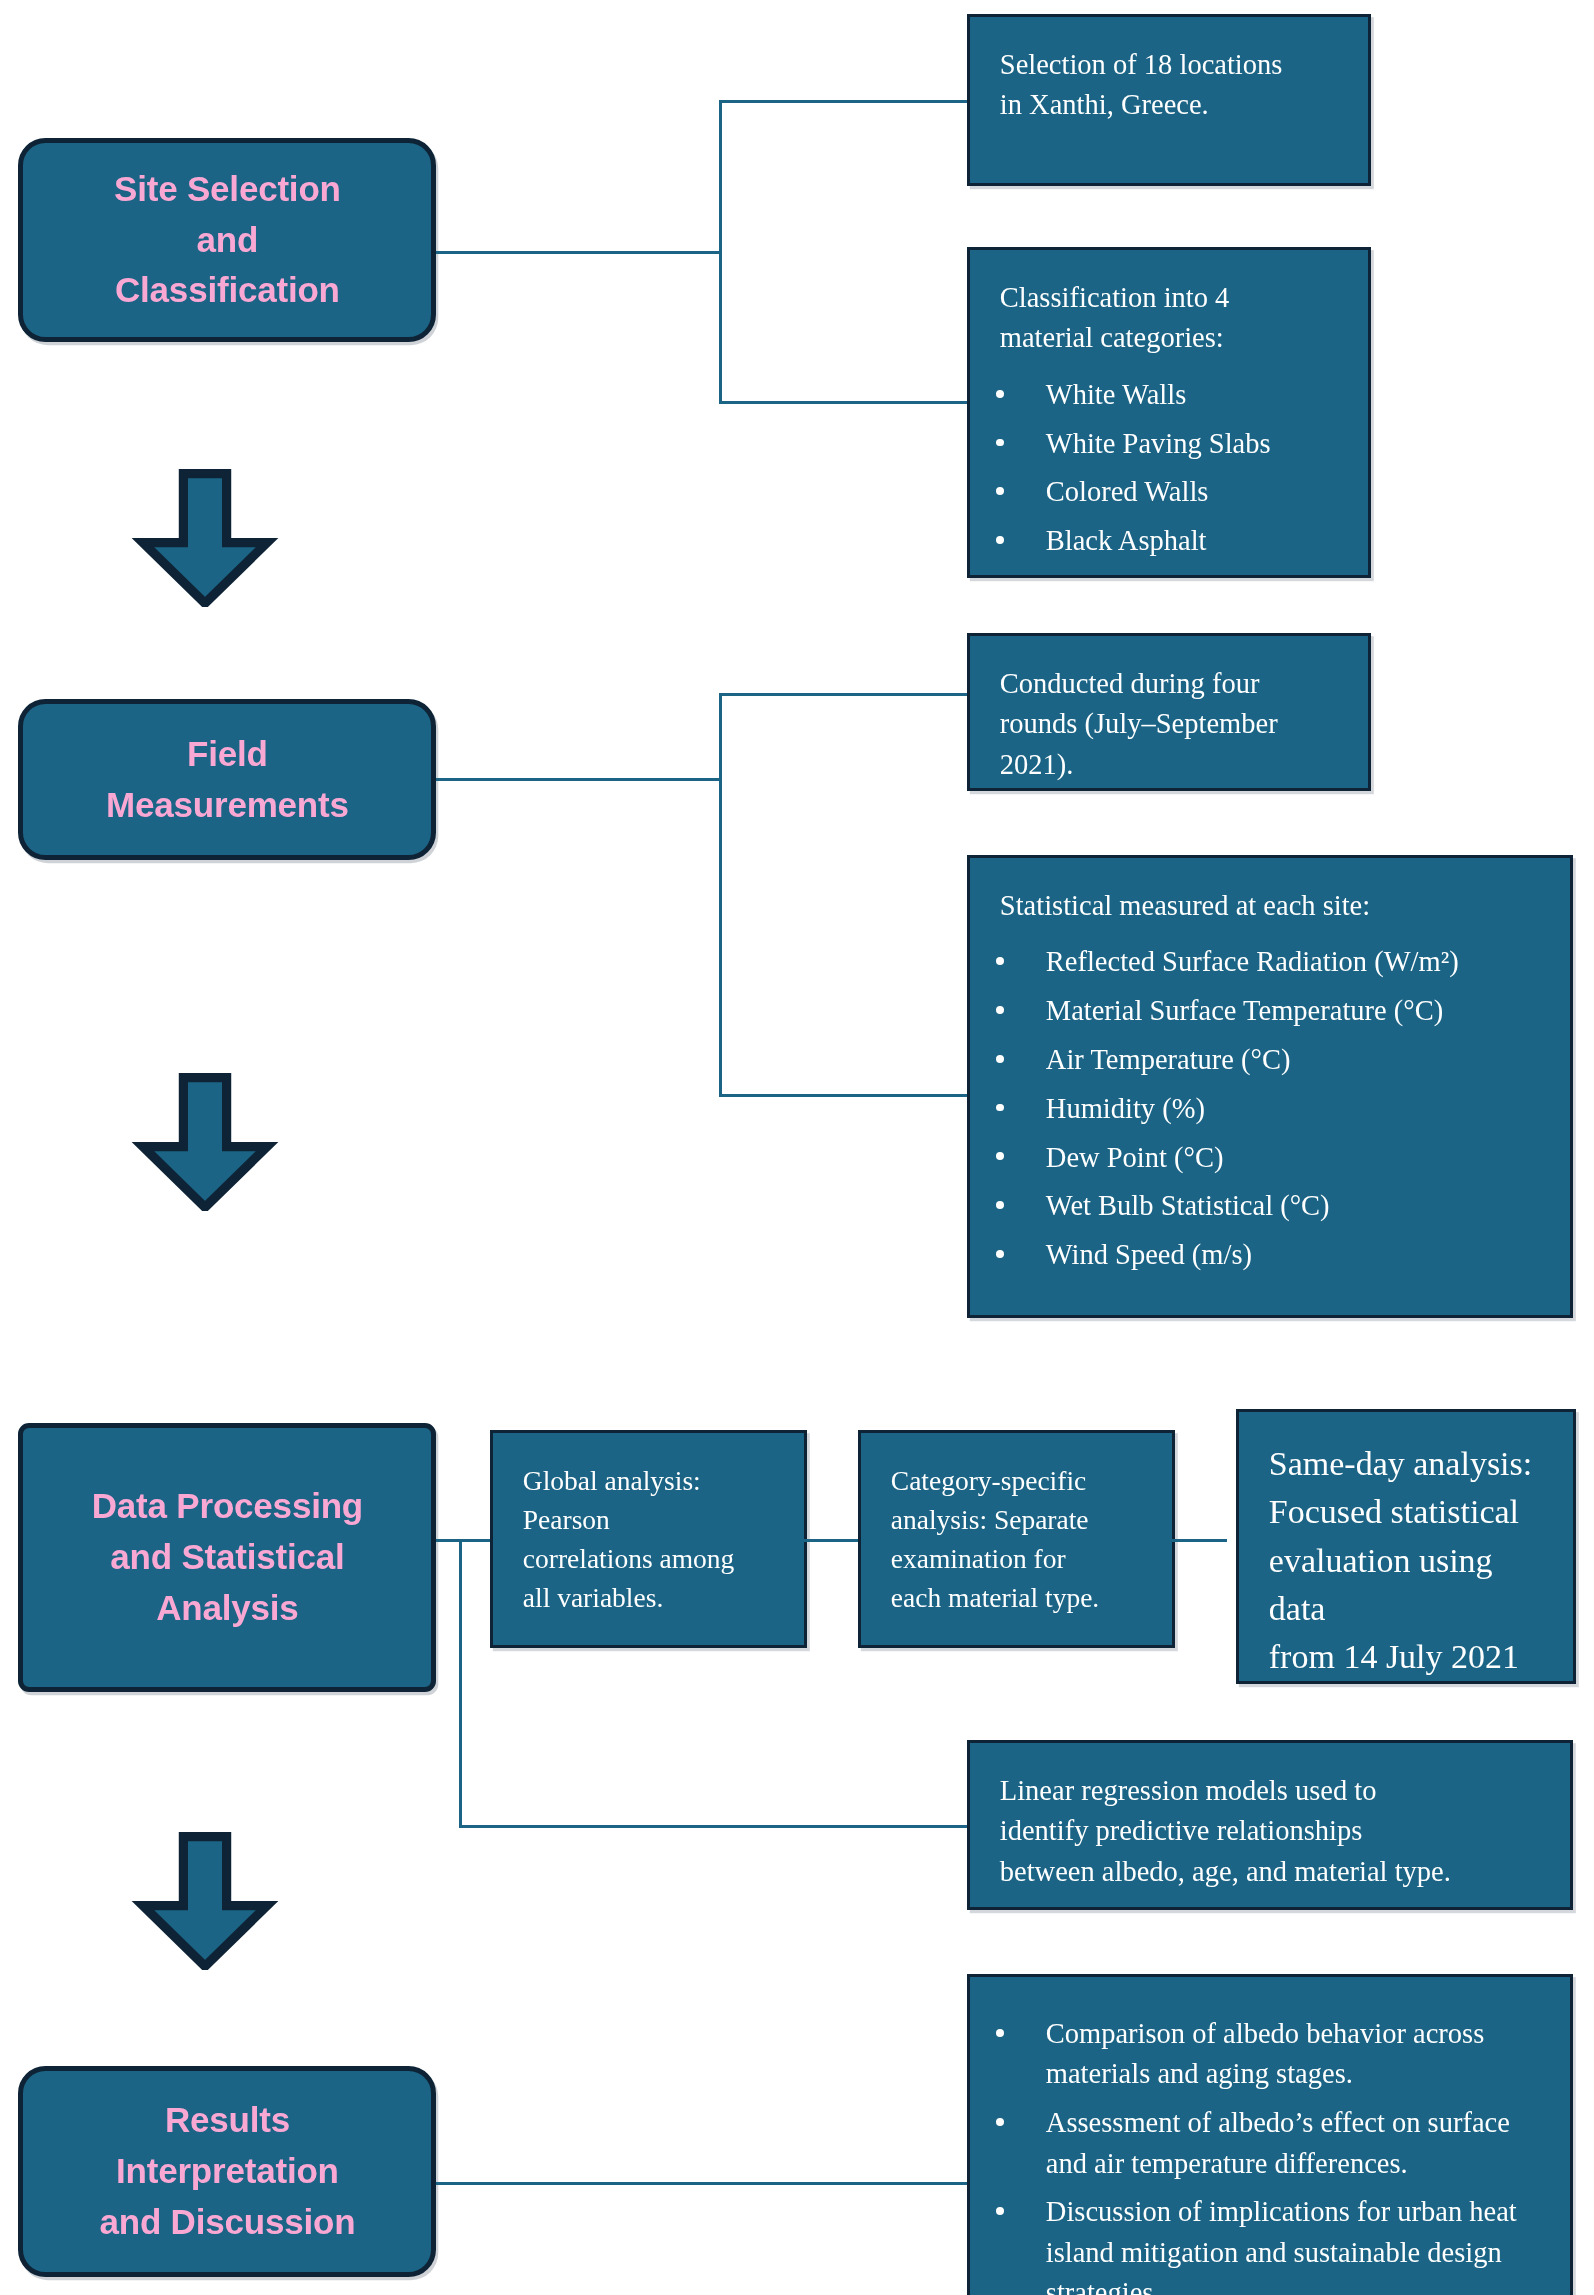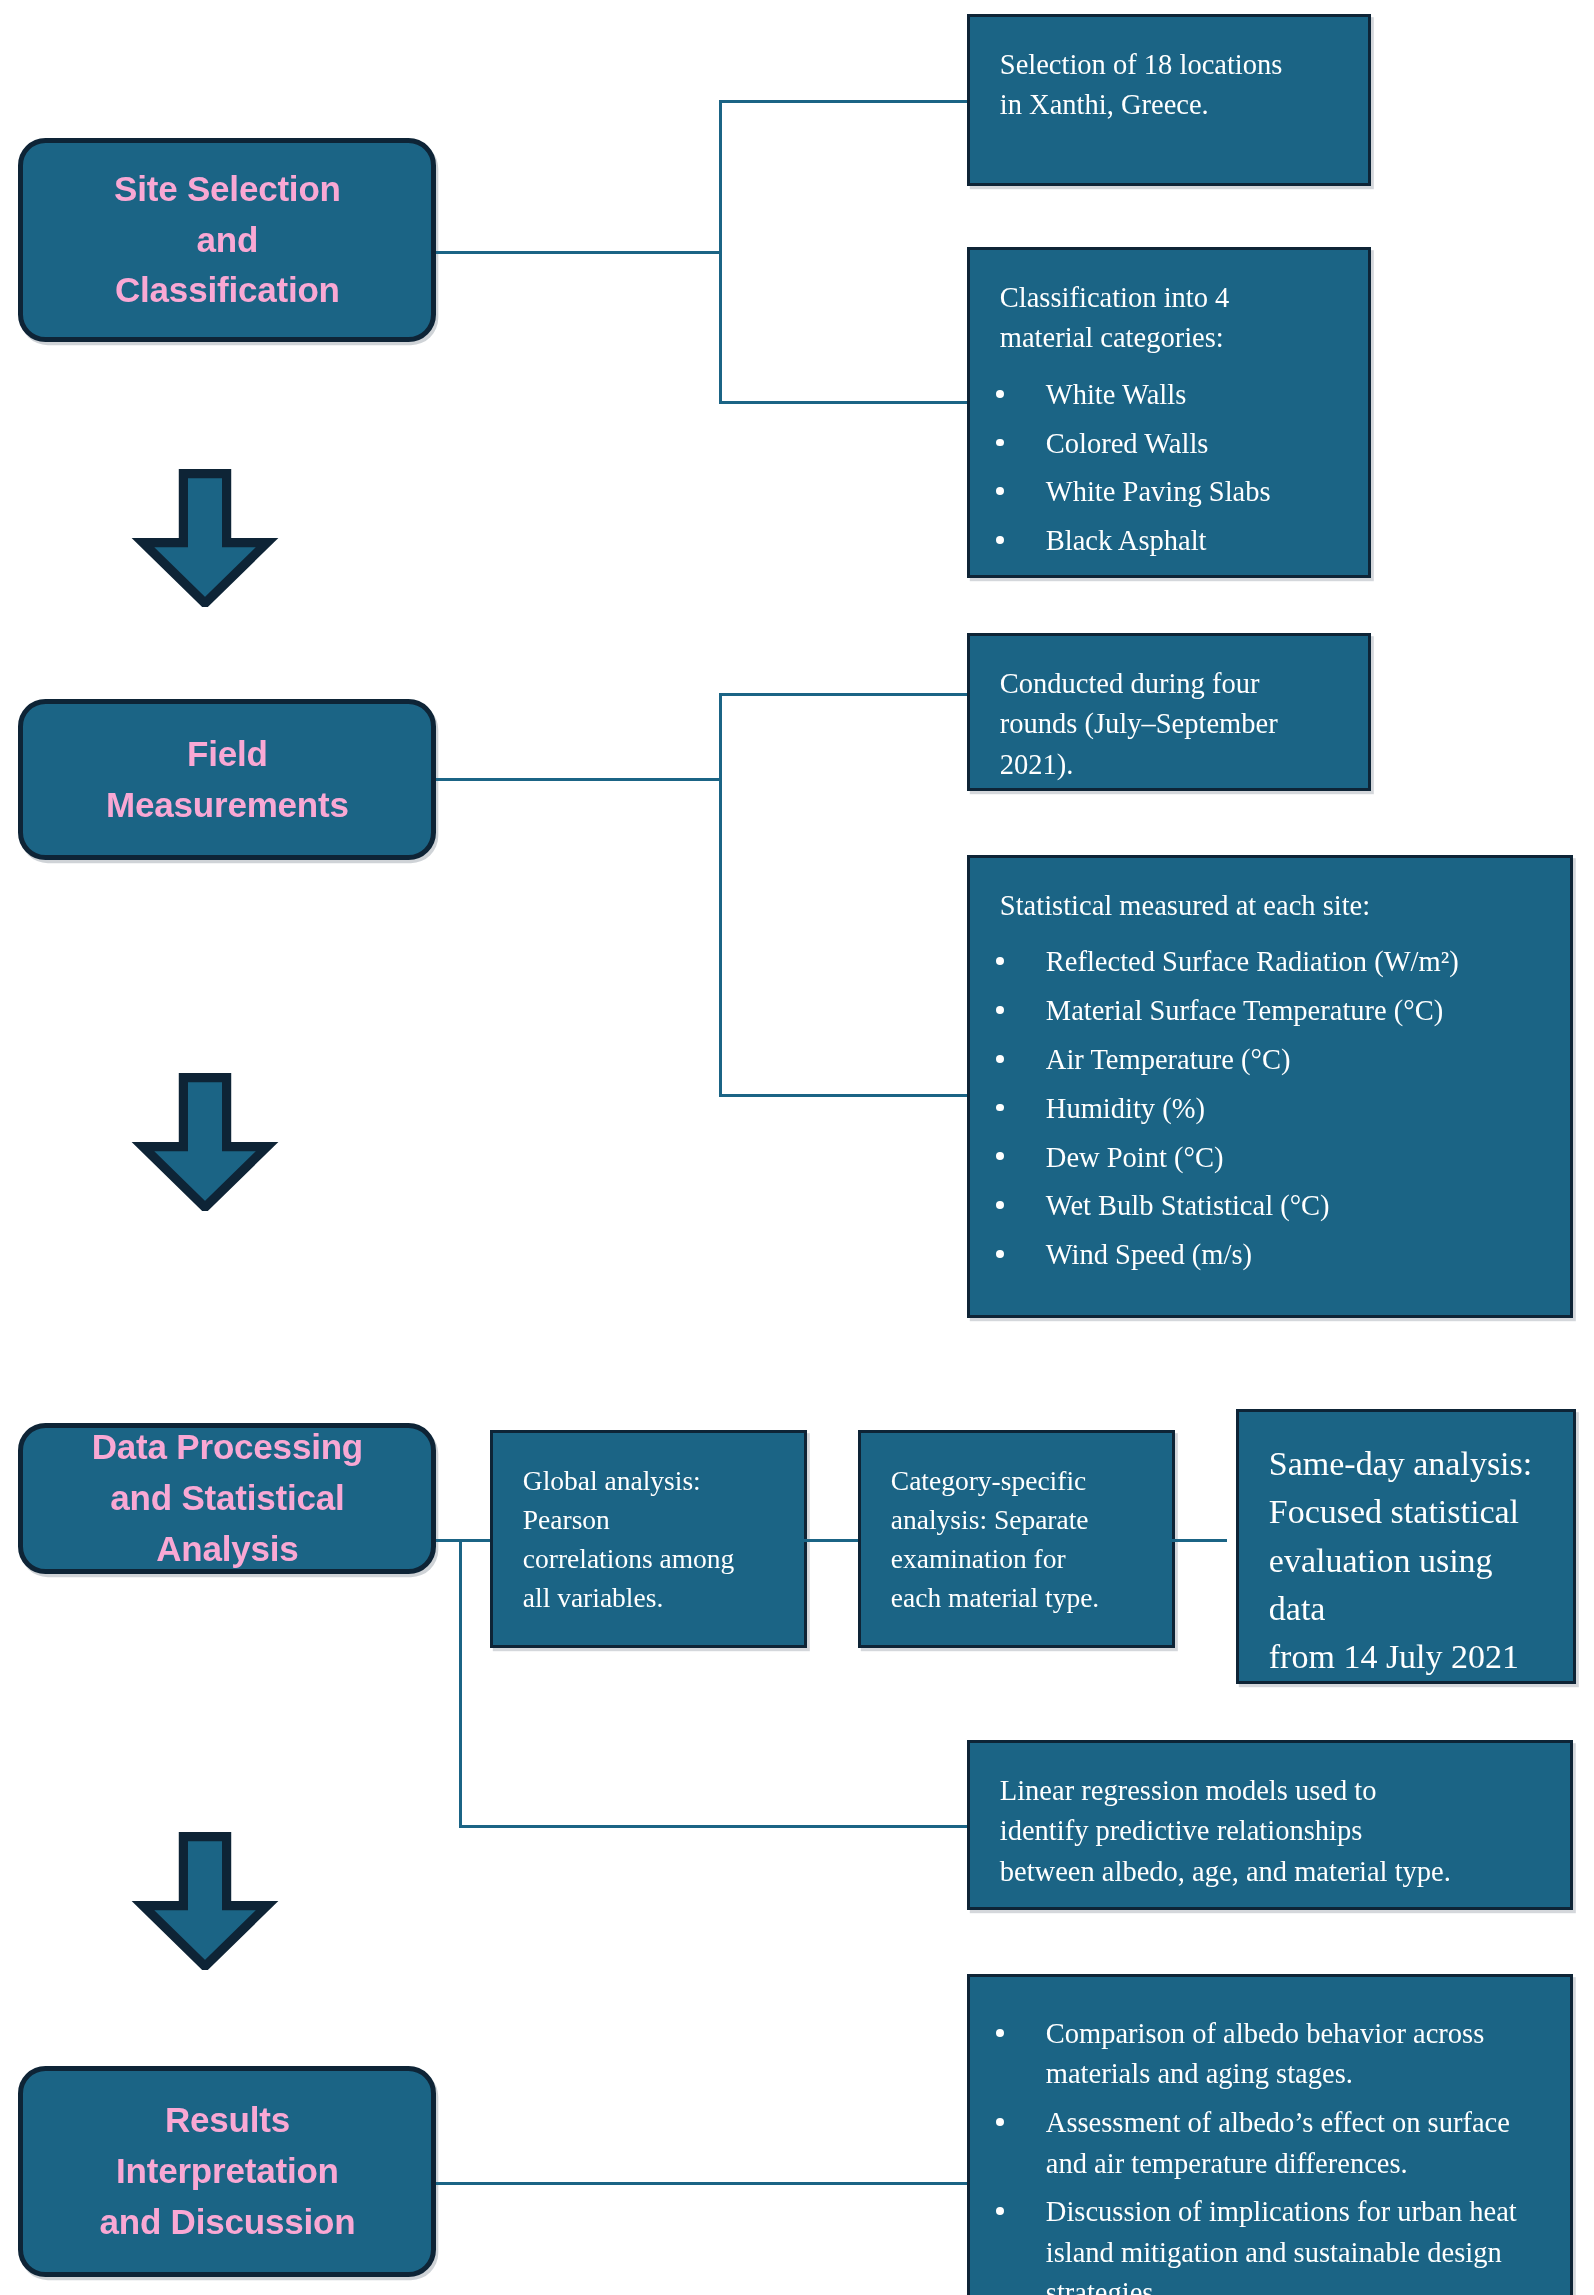--- a/index.html
+++ b/index.html
@@ -113,22 +113,22 @@
   <div class="detail" style="left:967px; top:13.8px; width:404px; height:172px;">
     <p>Selection of 18 locations
 in Xanthi, Greece.</p>
   </div>
 
   <div class="detail" style="left:967px; top:247px; width:404px; height:331px;">
     <p>Classification into 4
 material categories:</p>
     <ul>
       <li><span class="bull"></span><span>White Walls</span></li>
+      <li><span class="bull"></span><span>White Paving Slabs</span></li>
       <li><span class="bull"></span><span>Colored Walls</span></li>
-      <li><span class="bull"></span><span>White Paving Slabs</span></li>
       <li><span class="bull"></span><span>Black Asphalt</span></li>
     </ul>
   </div>
 
   <div class="arrow" style="left:129px; top:469px;">
     <svg width="152" height="138" viewBox="0 0 330 300">
       <polygon points="118,10 212,10 212,160 300,160 165,292 30,160 118,160" fill="#1B6485" stroke="#0E2436" stroke-width="20" stroke-linejoin="miter"></polygon>
     </svg>
   </div>
 
@@ -160,21 +160,21 @@
       <li><span class="bull"></span><span>Wind Speed (m/s)</span></li>
     </ul>
   </div>
 
   <div class="arrow" style="left:129px; top:1073px;">
     <svg width="152" height="138" viewBox="0 0 330 300">
       <polygon points="118,10 212,10 212,160 300,160 165,292 30,160 118,160" fill="#1B6485" stroke="#0E2436" stroke-width="20" stroke-linejoin="miter"></polygon>
     </svg>
   </div>
 
-  <div class="stage" style="left:18.4px; top:1423px; width:418px; height:151px;">
+  <div class="stage" style="left:18.4px; top:1423px; width:418px; height:269px;border-radius:11px;">
     <span class="stage-text">Data Processing
 and Statistical
 Analysis</span>
   </div>
 
   <div class="ln h" style="left:436px; top:1539px; width:55px;"></div>
   <div class="ln v" style="left:459px; top:1539px; height:289px;"></div>
   <div class="ln h" style="left:459px; top:1825px; width:510px;"></div>
 
   <div class="detail" style="left:490px; top:1430px; width:317px; height:218px; font-size:27.5px;">

